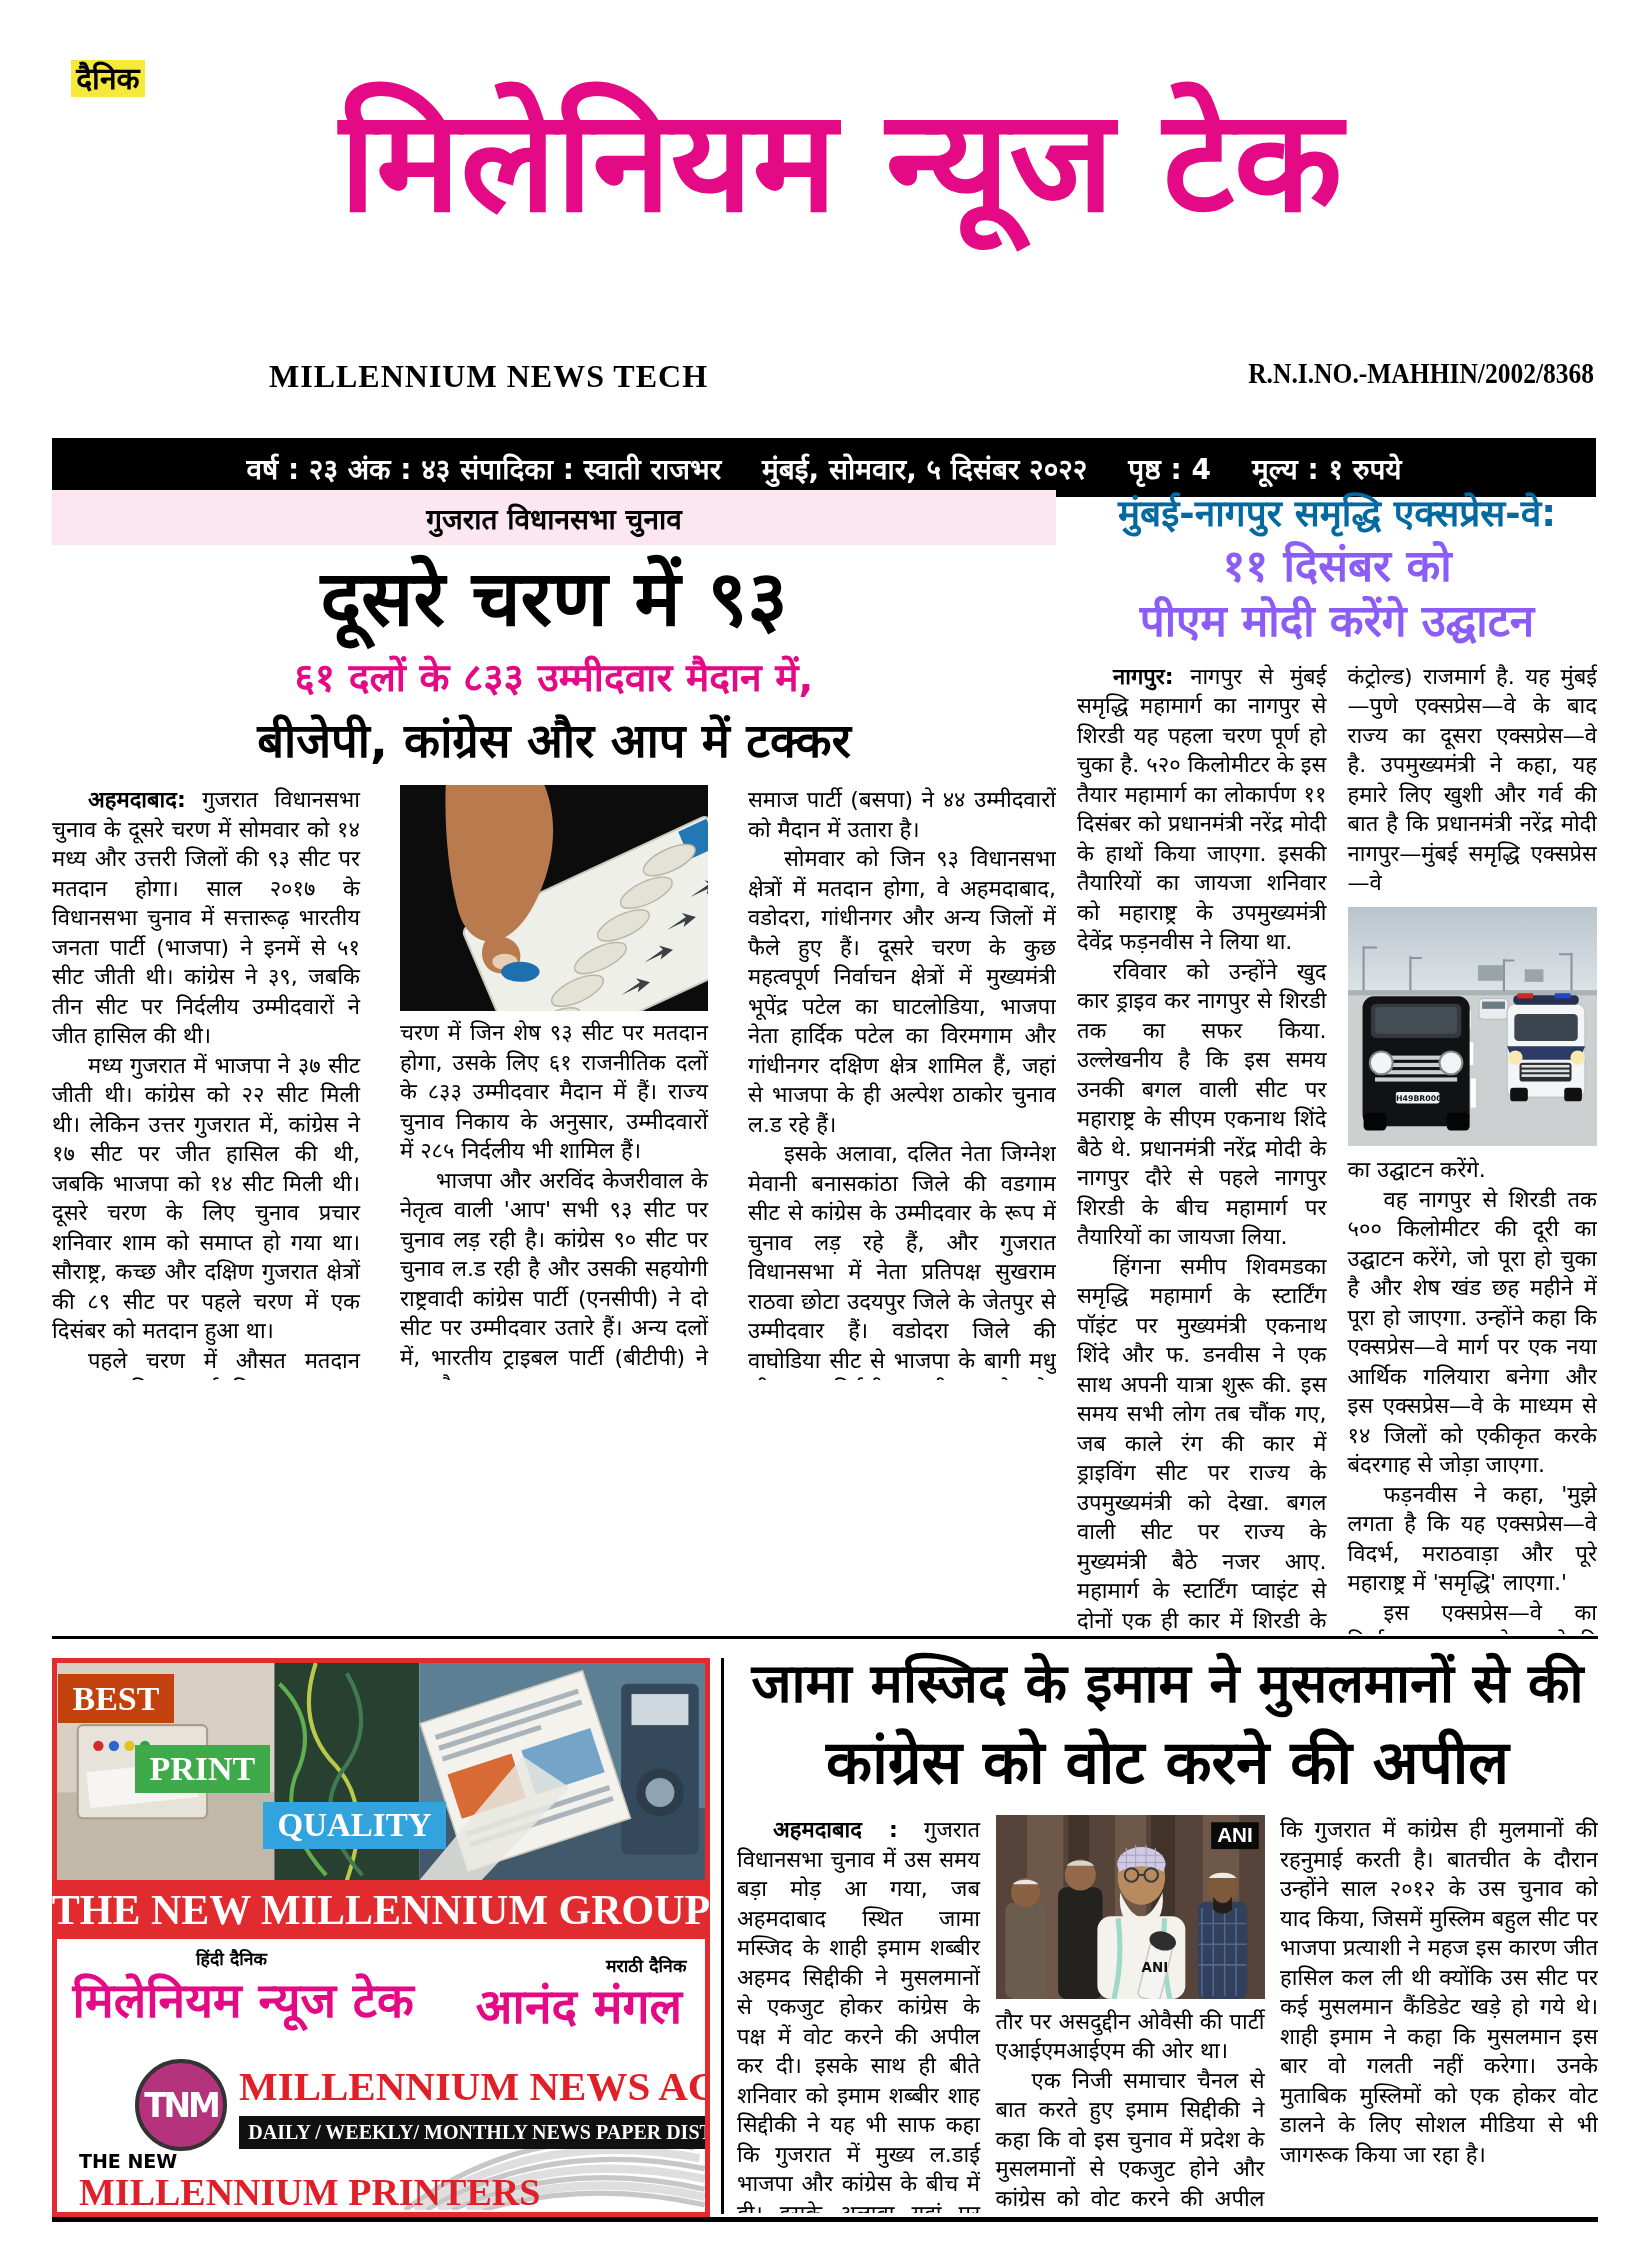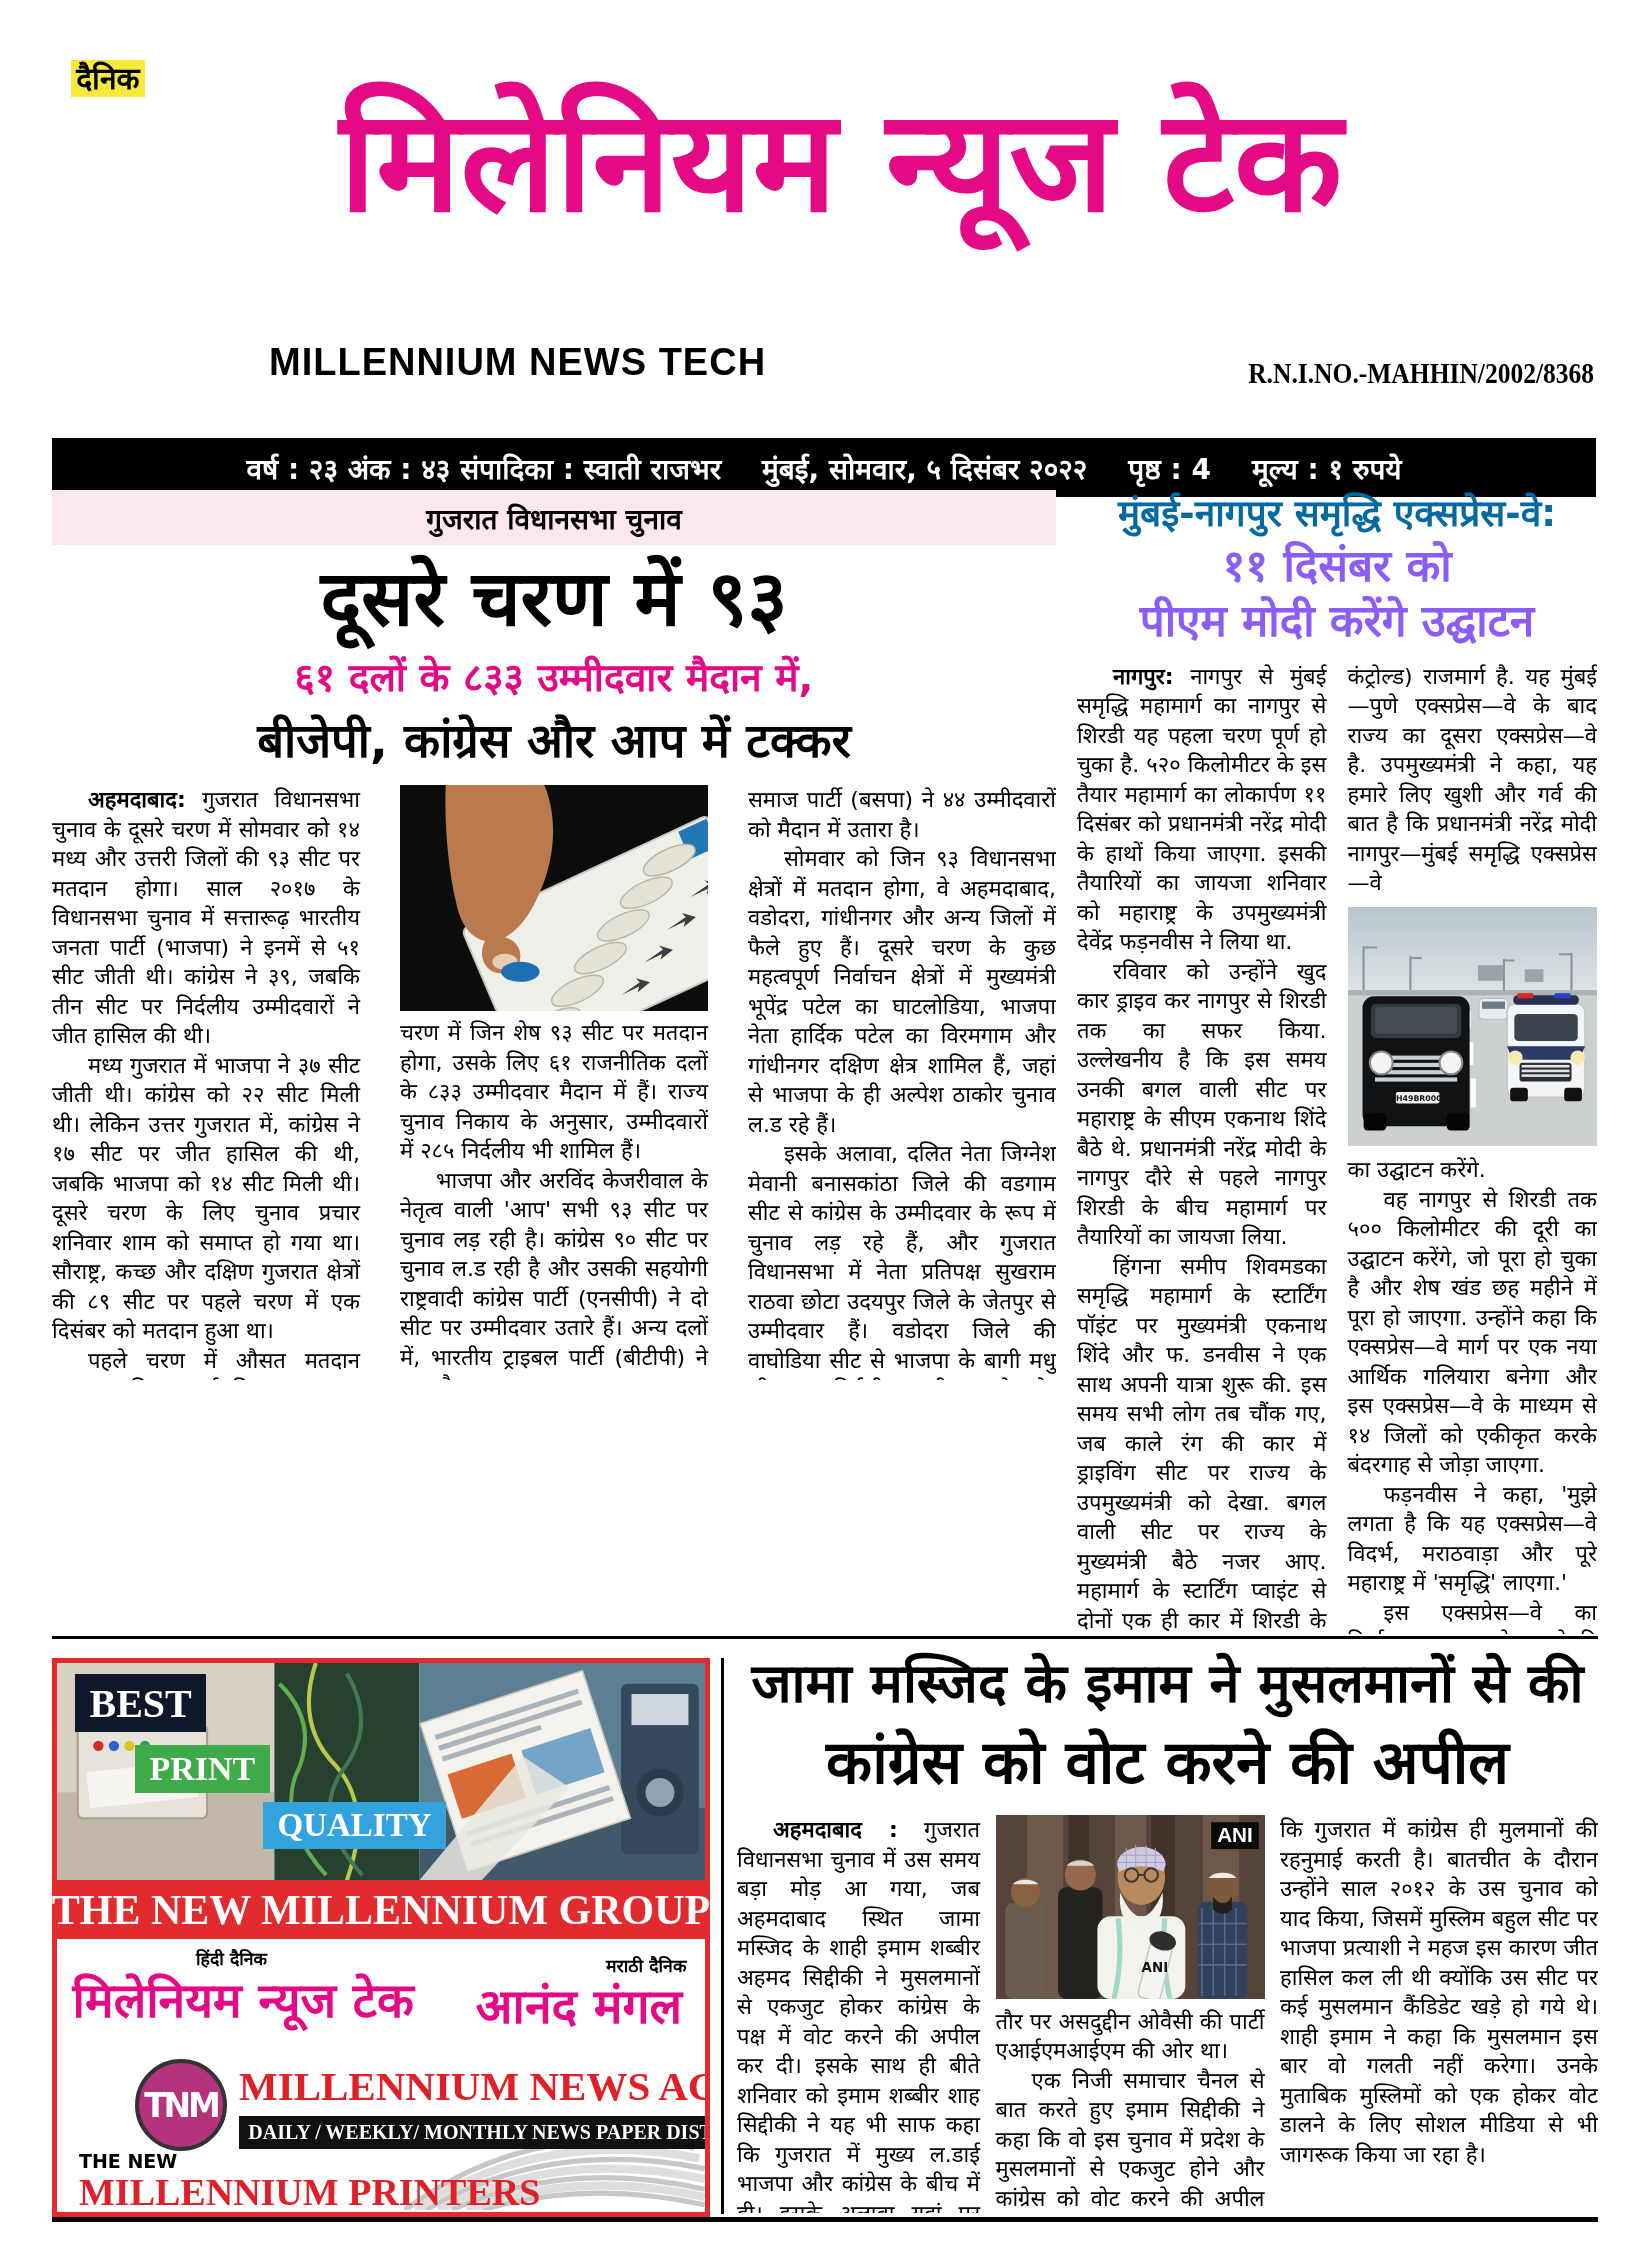--- a/index.html
+++ b/index.html
@@ -3,22 +3,22 @@
 <meta charset="utf-8">
 <style>
   html,body{margin:0;padding:0;background:#ffffff;}
   #page{position:relative;width:1650px;height:2261px;background:#ffffff;overflow:hidden;
         font-family:"DejaVu Sans",sans-serif;color:#000;}
   
   .daily-tag{position:absolute;left:71px;top:60px;font-size:30px;font-weight:bold;
              background:#f6e93c;padding:2.1px 5.2px;line-height:1.1;}
   .masthead-title{position:absolute;left:135px;right:103px;top:78px;text-align:center;
                   font-size:141px;line-height:1.18;font-weight:bold;color:#e40984;white-space:nowrap;}
-  .masthead-en{position:absolute;left:269px;top:341px;font-size:38px;font-weight:bold;
-               letter-spacing:1px;font-family:Liberation Sans, sans-serif;}
+  .masthead-en{position:absolute;left:269px;top:358px;font-size:32px;font-weight:bold;
+               letter-spacing:1px;font-family:Liberation Serif, serif;}
   .rni{position:absolute;right:56px;top:357px;font-size:29px;font-weight:bold;
        font-family:"Liberation Serif","DejaVu Serif",serif;transform:scaleX(.88);transform-origin:right;}
   .info-bar{position:absolute;left:52px;right:54px;top:438px;height:59px;background:#000;color:#fff;
             display:flex;align-items:center;justify-content:center;gap:41px;
             font-size:28px;font-weight:bold;white-space:nowrap;}
   
   .hrule{position:absolute;background:#000;}
   .vrule{position:absolute;background:#000;}
   
   .lead{position:absolute;left:52px;top:490px;width:1004px;height:1144px;overflow:hidden;}
@@ -39,21 +39,21 @@
   .xway{position:absolute;left:1077px;top:490px;width:520px;height:1144px;overflow:hidden;}
   .xway .kicker{color:#0369a1;font-size:37px;line-height:48px;font-weight:bold;text-align:center;white-space:nowrap;}
   .xway .hl{color:#8b5cf6;font-size:44px;line-height:55px;font-weight:bold;text-align:center;}
   .xway .cols{display:grid;grid-template-columns:1fr 1fr;column-gap:21px;margin-top:13.5px;height:1014px;overflow:hidden;}
   
   .ad{position:absolute;left:52px;top:1658px;width:658px;height:559px;border:5.2px solid #e12b2e;
       box-sizing:border-box;background:#fff;}
   .ad .collage{position:absolute;left:0;top:0;width:648px;height:217px;}
   .ad .lab{position:absolute;color:#fff;font-family:"Liberation Serif","DejaVu Serif",serif;
            font-weight:bold;padding:5.2px 14.5px;}
-  .ad .lab-best{left:18px;top:11.4px;background:#0f172a;font-size:40px;}
+  .ad .lab-best{left:1px;top:11.4px;background:#c2410c;font-size:34px;}
   .ad .lab-print{left:78px;top:82px;background:#3faa49;font-size:34px;}
   .ad .lab-quality{left:206px;top:139px;background:#33a3dd;font-size:33px;}
   .ad .band{position:absolute;left:0;top:217px;width:648px;height:59px;background:#e12b2e;color:#fff;
             display:flex;align-items:center;justify-content:center;font-size:42px;font-weight:bold;
             font-family:"Liberation Serif","DejaVu Serif",serif;white-space:nowrap;}
   .ad .lower{position:absolute;left:0;top:276px;width:648px;height:271px;overflow:hidden;}
   .ad .fan{position:absolute;right:0;bottom:0;width:321px;height:217px;opacity:.55;}
   .tag-small{position:absolute;font-size:17.6px;font-weight:bold;}
   .paper-name{position:absolute;color:#e40984;font-size:48px;font-weight:bold;white-space:nowrap;}
   .logo-circle{position:absolute;left:78px;top:120px;width:84px;height:84px;border-radius:50%;

